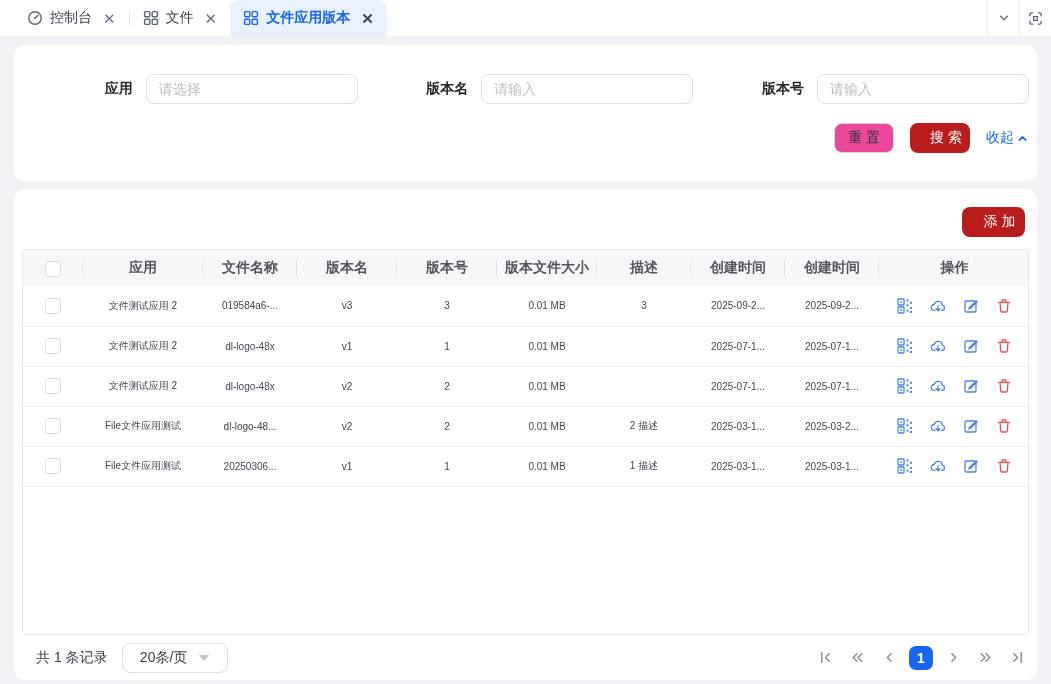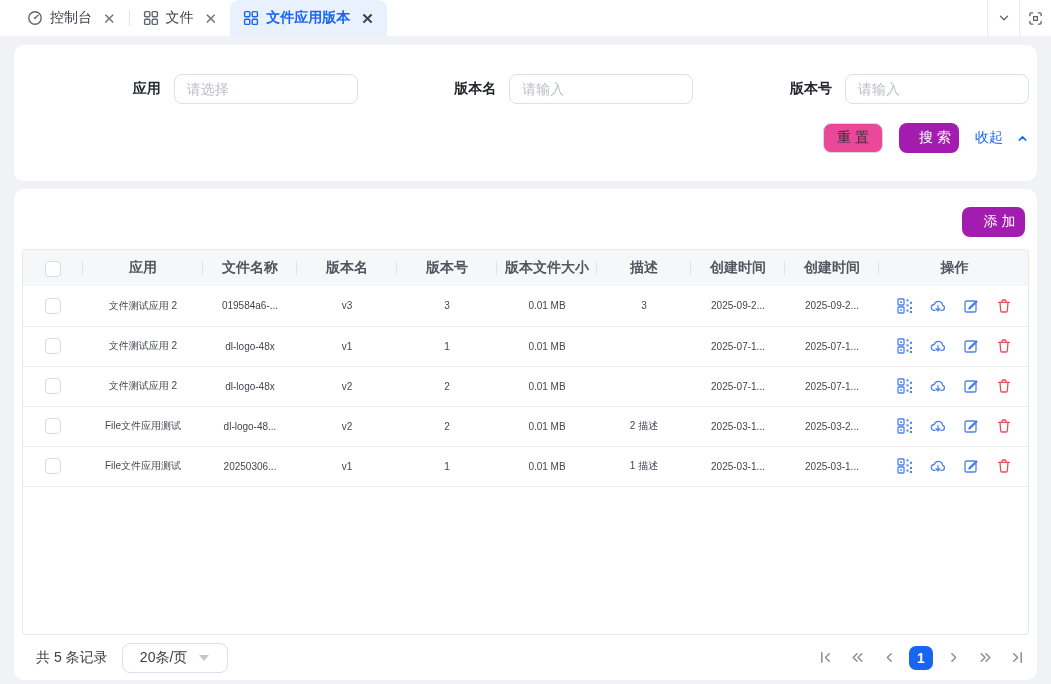--- a/index.html
+++ b/index.html
@@ -21,27 +21,27 @@
 
   
   .card { position:absolute; left:14px; width:1023px; background:#ffffff; border-radius:10px; }
   .search-card { top:45px; height:136px; }
   .table-card { top:189px; height:491px; }
 
   
   .form-row { display:flex; padding:29px 8px 0 8px; }
   .form-group { flex:1; display:flex; align-items:center; justify-content:flex-end; gap:13px; }
   .form-label { font-size:14px; font-weight:700; color:#23262b; white-space:nowrap; }
-  .form-input { width:184px; height:30px; border:1px solid #dcdfe5; border-radius:8px; padding:0 12px; font-size:14px; color:#333; background:#fff; outline:none; }
+  .form-input { width:212px; height:30px; border:1px solid #dcdfe5; border-radius:8px; padding:0 12px; font-size:14px; color:#333; background:#fff; outline:none; }
   .form-input::placeholder { color:#b9bec6; }
   .actions-row { display:flex; justify-content:flex-end; align-items:center; gap:16px; padding:19px 8px 0 0; }
   .btn { height:30px; border-radius:8px; font-size:14px; display:inline-flex; align-items:center; justify-content:center; cursor:pointer; border:none; font-family:inherit; }
   .btn-outline { width:60px; background:#ec4899; border:1px solid #d5d9de; color:#2f3237; }
-  .btn-primary { width:60px; background:#a21caf; color:#fff;padding-left:12px; }
-  .collapse-link { display:flex; align-items:center; gap:13px; color:#1765f0; font-size:14px; cursor:pointer; }
+  .btn-primary { width:60px; background:#b91c1c; color:#fff;padding-left:12px; }
+  .collapse-link { display:flex; align-items:center; gap:2px; color:#1765f0; font-size:14px; cursor:pointer; }
 
   
   .toolbar { display:flex; justify-content:flex-end; padding:18px 12px 0 0; }
   .btn-add { width:63px; height:30px; border-radius:8px; }
   .table-wrap { position:absolute; top:60px; left:8px; width:1007px; height:386px;
                 border:1px solid #e6e8eb; border-radius:4px; overflow:hidden; background:#fff; }
   table { width:100%; border-collapse:collapse; table-layout:fixed; }
   thead th { height:36px; background:#f6f7f9; font-size:14px; font-weight:700; color:#50555e; text-align:center; position:relative; }
   thead th:not(:last-child)::after { content:""; position:absolute; right:0; top:11px; width:1px; height:14px; background:#dfe2e6; }
   tbody td { height:40px; text-align:center; font-size:10px; color:#41464f; border-bottom:1px solid #ededf0; overflow:hidden; white-space:nowrap; text-overflow:ellipsis; }
@@ -450,21 +450,21 @@
         </span>
       </div>
     </td>
   </tr>
 </tbody>
       </table>
     </div>
 
     <div class="table-footer">
       <div class="footer-left">
-        <span class="total-text">共 5 条记录</span>
+        <span class="total-text">共 1 条记录</span>
         <div class="page-size-select">
           <span>20条/页</span>
           <span class="caret-down"></span>
         </div>
       </div>
       <div class="pagination">
         <span class="page-btn">
           <svg width="17" height="17" viewBox="0 0 16 16" fill="none" stroke="currentColor" stroke-width="1.5" stroke-linecap="round" stroke-linejoin="round">
               <path d="M4.5 3.5 V12.5"></path>
               <path d="M11.5 4.5 L8 8 L11.5 11.5"></path>

